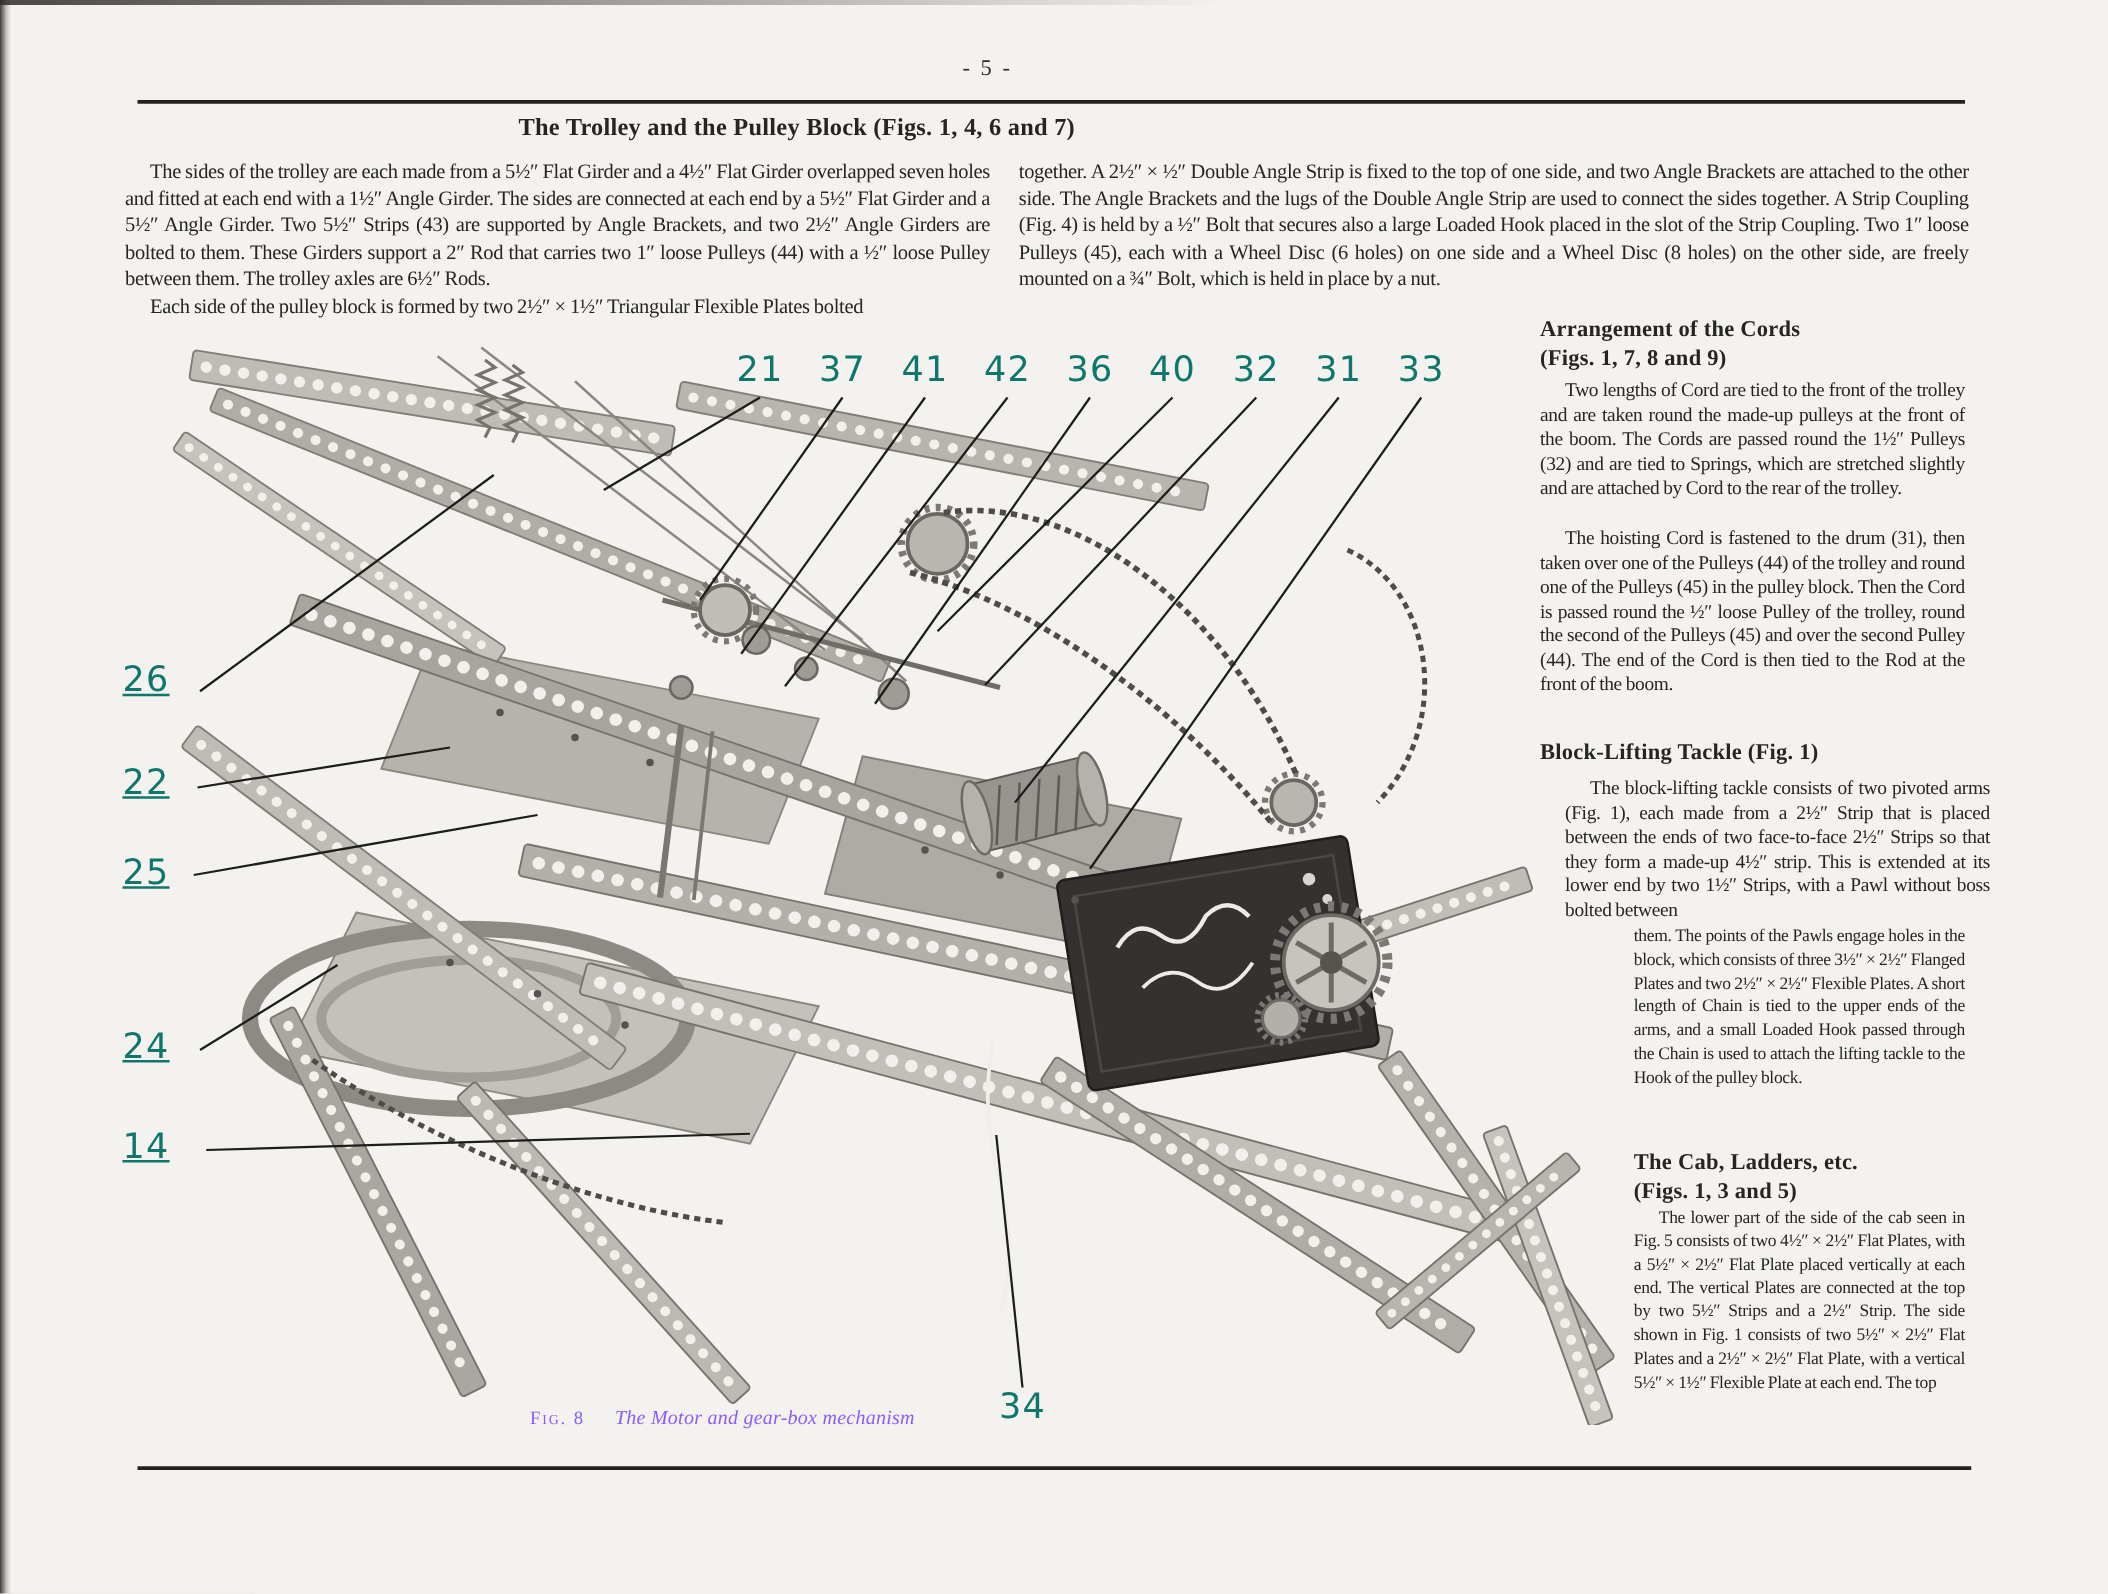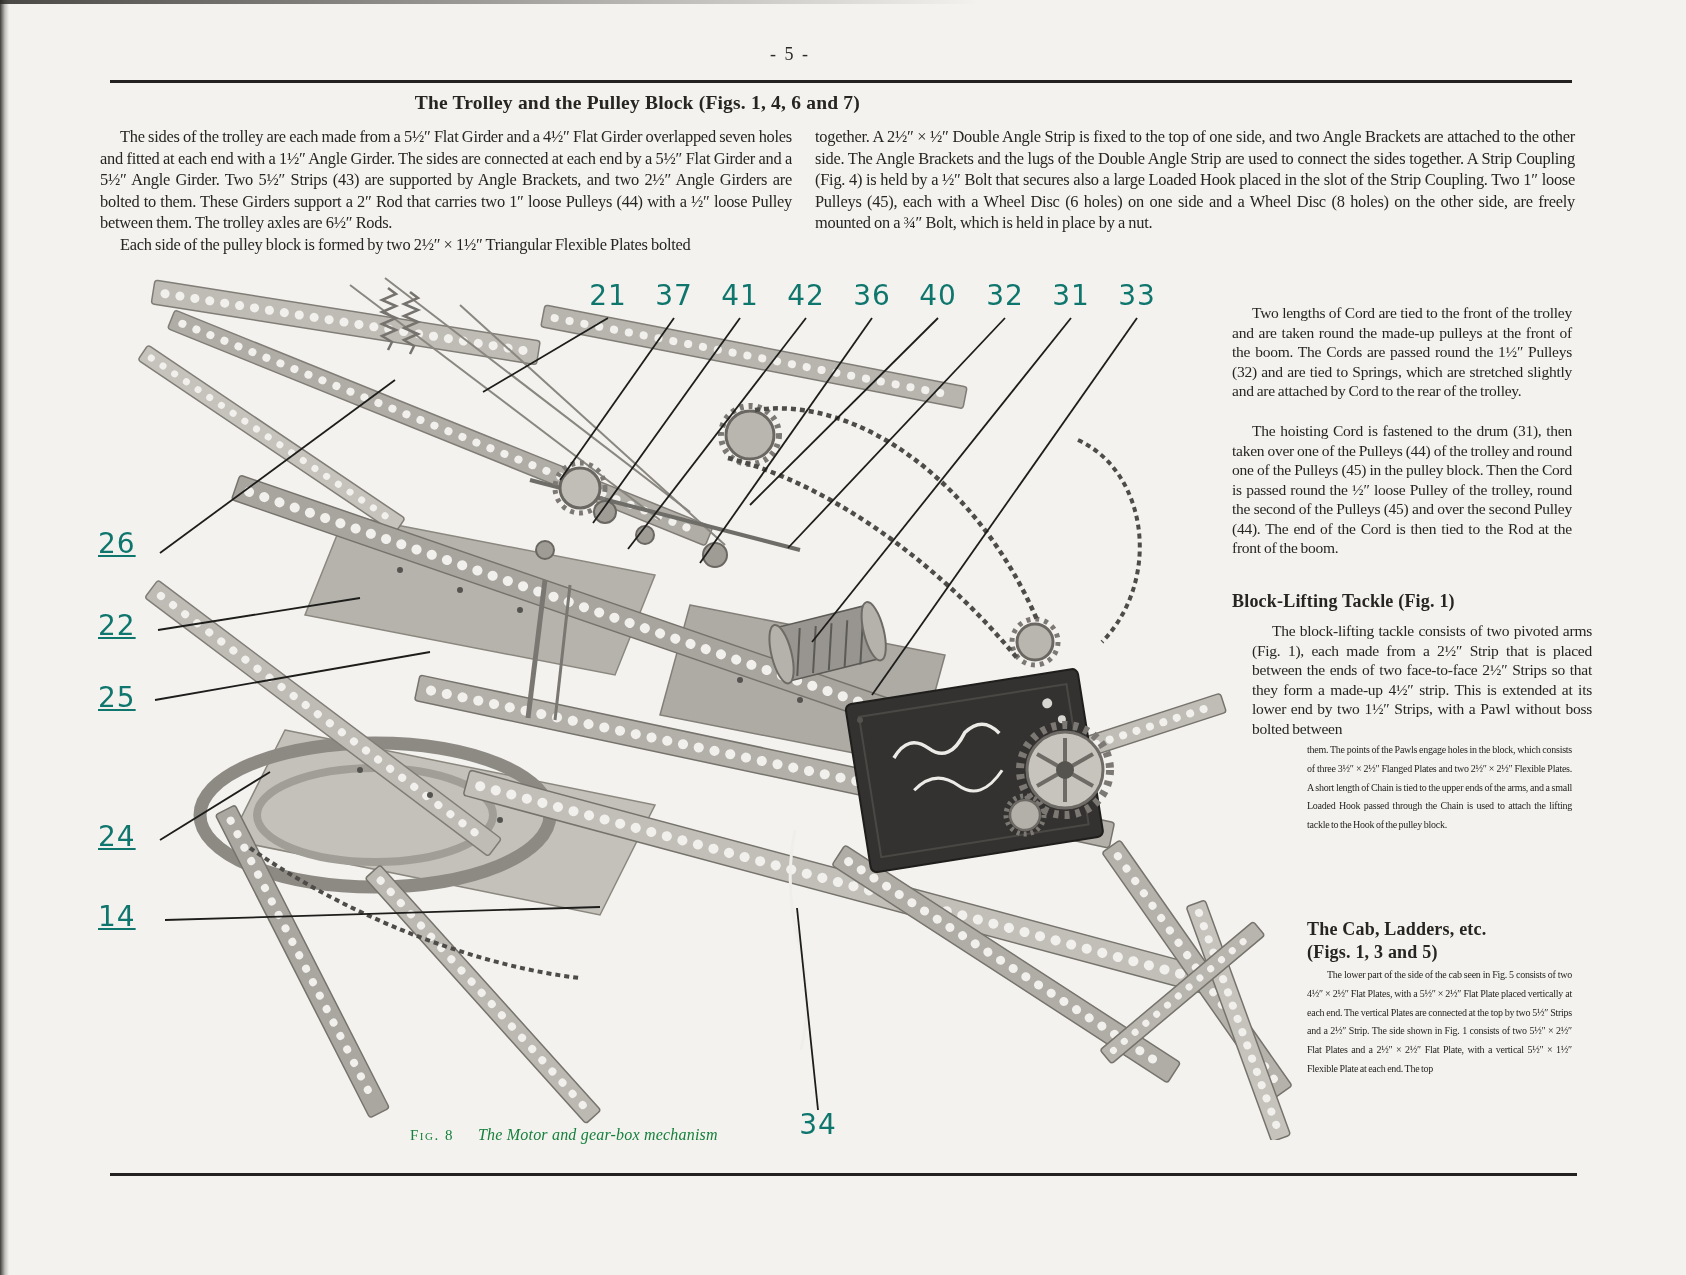--- a/index.html
+++ b/index.html
@@ -26,30 +26,30 @@
   .col-right{left:815px;top:126px;width:760px;}
   .jp{margin:0;text-align:justify;font-size:16.4px;line-height:21.6px;
     letter-spacing:-0.25px;word-spacing:-0.5px;}
   .ind{text-indent:20px;}
 
   
   .sb{position:absolute;text-align:justify;font-size:15.5px;line-height:19.5px;
     letter-spacing:-0.25px;word-spacing:-0.6px;margin:0;}
   .sb-head{position:absolute;margin:0;font-size:18px;font-weight:bold;line-height:23px;
     text-align:left;letter-spacing:.2px;}
-  .sb-narrow{font-size:10px;line-height:18.8px;}
+  .sb-narrow{font-size:14px;line-height:18.8px;}
 
   
   .co{position:absolute;font-family:"DejaVu Sans", sans-serif;font-size:28px;
     color:#0f766e;text-align:center;letter-spacing:1px;line-height:30px;}
   .co-l{text-align:left;text-decoration:underline;}
 
   .fig-svg{position:absolute;left:100px;top:250px;pointer-events:none;}
 
-  .caption{position:absolute;left:410px;top:1126px;font-size:16px;color:#15803d;text-align:right;}
+  .caption{position:absolute;left:424px;top:1126px;font-size:16px;color:#8b5cf6;text-align:right;}
   .caption .lab{font-variant:small-caps;letter-spacing:1.5px;margin-right:24px;font-size:15px;}
   .caption .tit{font-style:italic;letter-spacing:.2px;}
 </style>
 </head>
 <body>
 
 <div class="page">
 
   <div class="edge-left"></div>
   <div class="edge-top"></div>
@@ -234,20 +234,24 @@
   <span class="co co-l" style="left:98px;top:611px;width:58px;">22</span>
   <span class="co co-l" style="left:98px;top:683px;width:58px;">25</span>
   <span class="co co-l" style="left:98px;top:822px;width:58px;">24</span>
   <span class="co co-l" style="left:98px;top:902px;width:58px;">14</span>
   <span class="co" style="left:796px;top:1110px;width:44px;">34</span>
 
   <div class="caption">
     <span class="lab">Fig. 8</span><span class="tit">The Motor and gear-box mechanism</span>
   </div>
 
+  <h2 class="sb-head" style="left:1232px;top:252px;width:340px;">
+    <span>Arrangement of the Cords</span><br>
+    <span>(Figs. 1, 7, 8 and 9)</span>
+  </h2>
   <p class="sb ind" style="left:1232px;top:303px;width:340px;">Two lengths of Cord are tied to the front of the trolley and are taken round the made-up pulleys at the front of the boom. The Cords are passed round the 1½″ Pulleys (32) and are tied to Springs, which are stretched slightly and are attached by Cord to the rear of the trolley.</p>
   <p class="sb ind" style="left:1232px;top:421px;width:340px;">The hoisting Cord is fastened to the drum (31), then taken over one of the Pulleys (44) of the trolley and round one of the Pulleys (45) in the pulley block. Then the Cord is passed round the ½″ loose Pulley of the trolley, round the second of the Pulleys (45) and over the second Pulley (44). The end of the Cord is then tied to the Rod at the front of the boom.</p>
 
   <h2 class="sb-head" style="left:1232px;top:590px;width:340px;">Block-Lifting Tackle (Fig. 1)</h2>
   <p class="sb ind" style="left:1252px;top:621px;width:340px;">The block-lifting tackle consists of two pivoted arms (Fig. 1), each made from a 2½″ Strip that is placed between the ends of two face-to-face 2½″ Strips so that they form a made-up 4½″ strip. This is extended at its lower end by two 1½″ Strips, with a Pawl without boss bolted between</p>
   <p class="sb sb-narrow" style="left:1307px;top:741px;width:265px;">them. The points of the Pawls engage holes in the block, which consists of three 3½″ × 2½″ Flanged Plates and two 2½″ × 2½″ Flexible Plates. A short length of Chain is tied to the upper ends of the arms, and a small Loaded Hook passed through the Chain is used to attach the lifting tackle to the Hook of the pulley block.</p>
 
   <h2 class="sb-head" style="left:1307px;top:918px;width:265px;">
     <span>The Cab, Ladders, etc.</span><br>
     <span>(Figs. 1, 3 and 5)</span>

